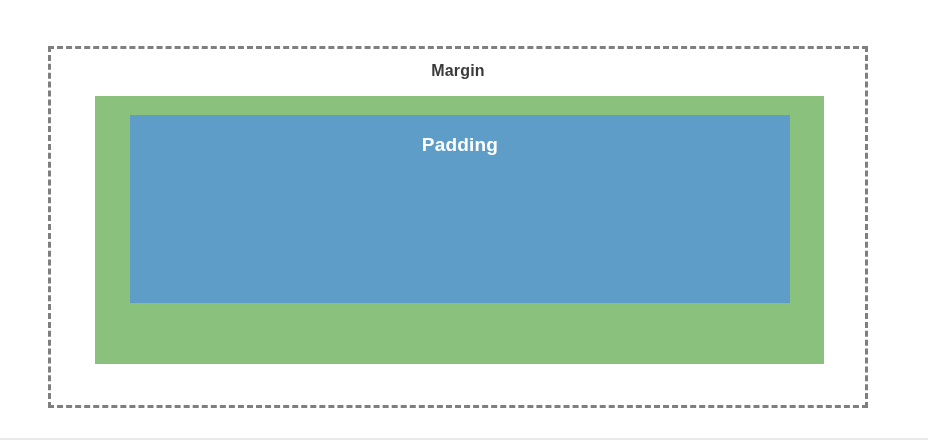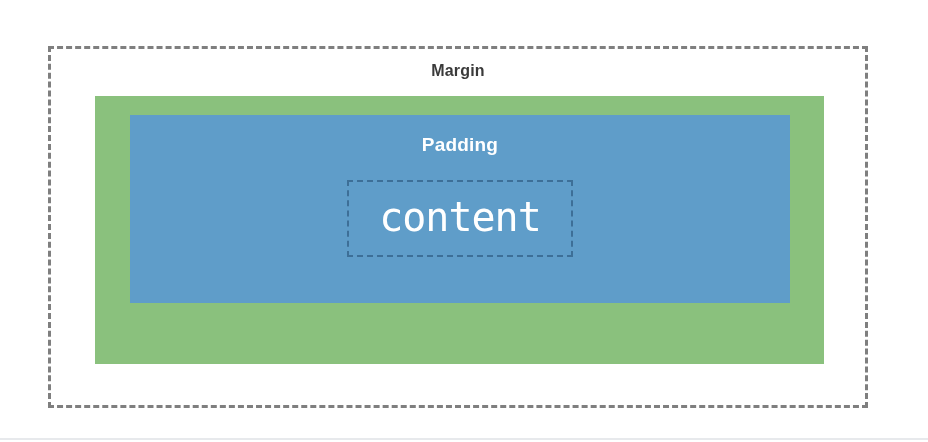--- a/index.html
+++ b/index.html
@@ -123,21 +123,18 @@
 <div class="stage">
 
   <div class="margin-box">
     <div class="margin-label">Margin</div>
 
     <div class="border-box">
 
       <div class="padding-box">
         <div class="padding-label">Padding</div>
 
-        <div class="content-box">
-          <div class="content-label">content</div>
-        </div>
       </div>
     </div>
   </div>
 
   <div class="bottom-edge-line"></div>
 </div>
 
 </body></html>

